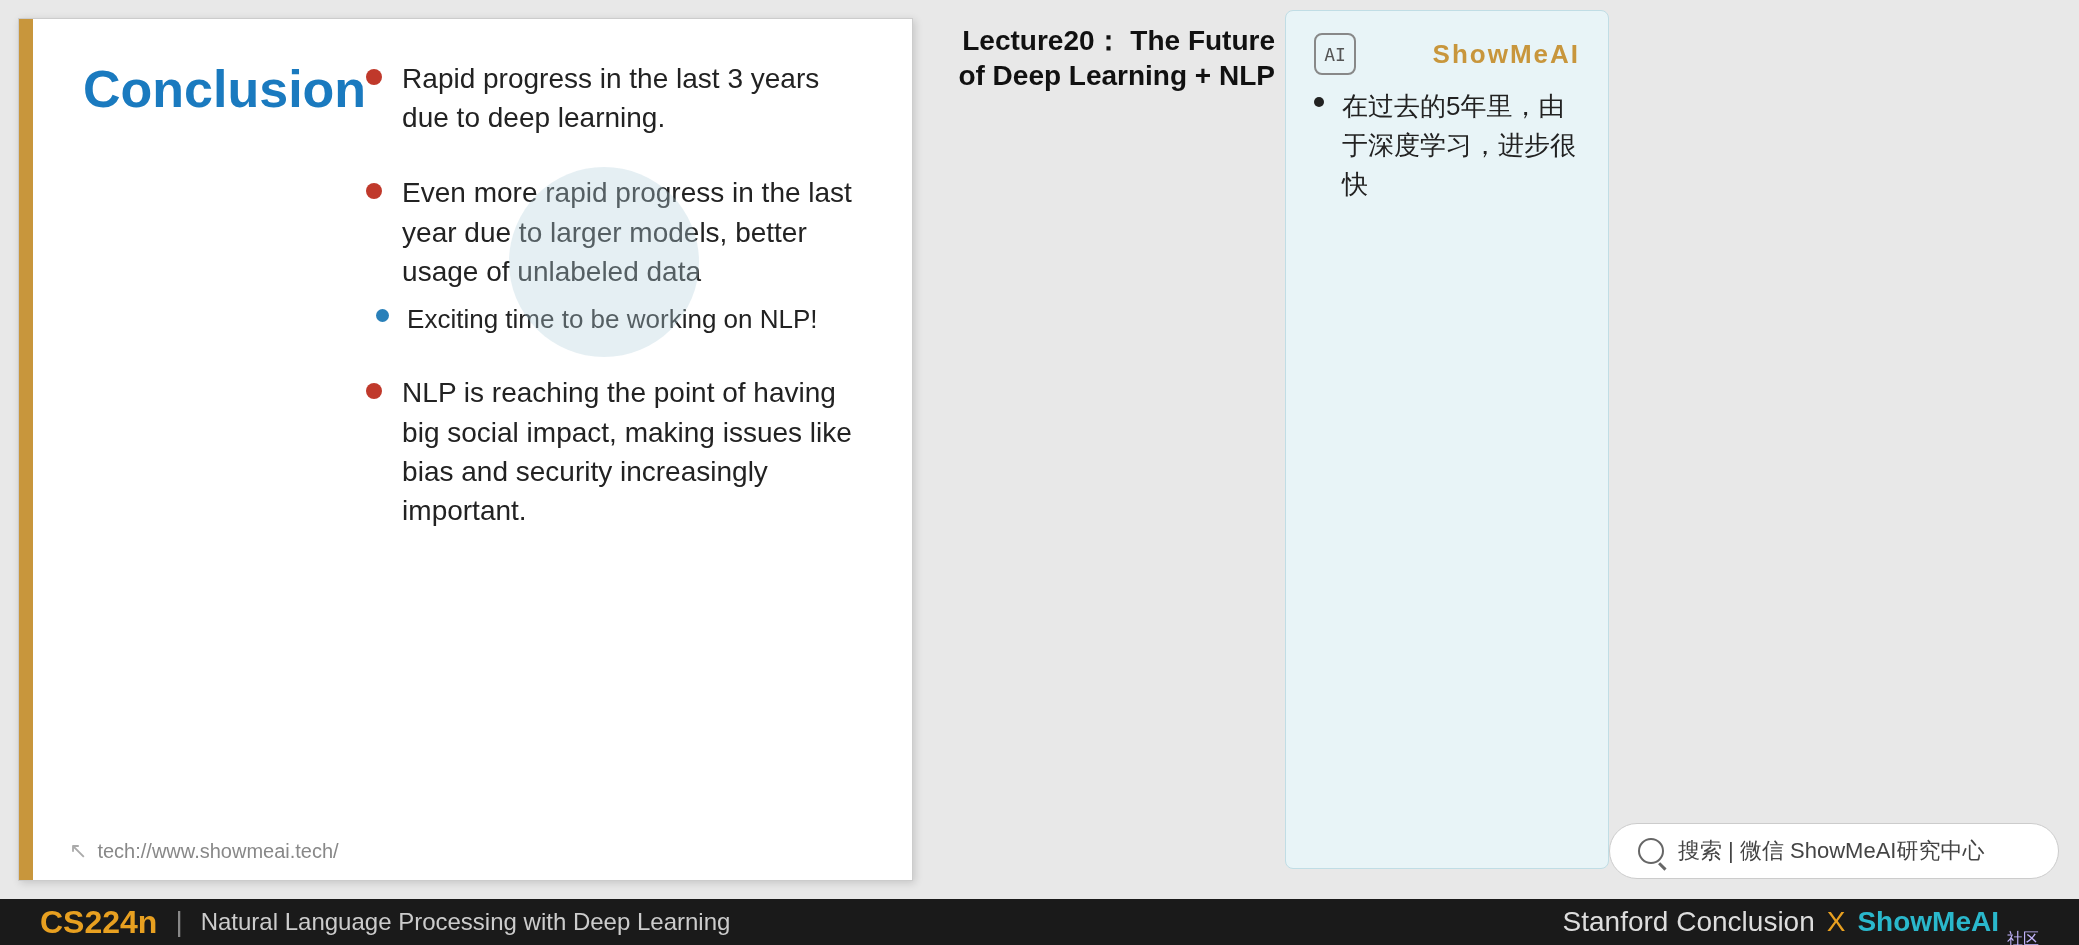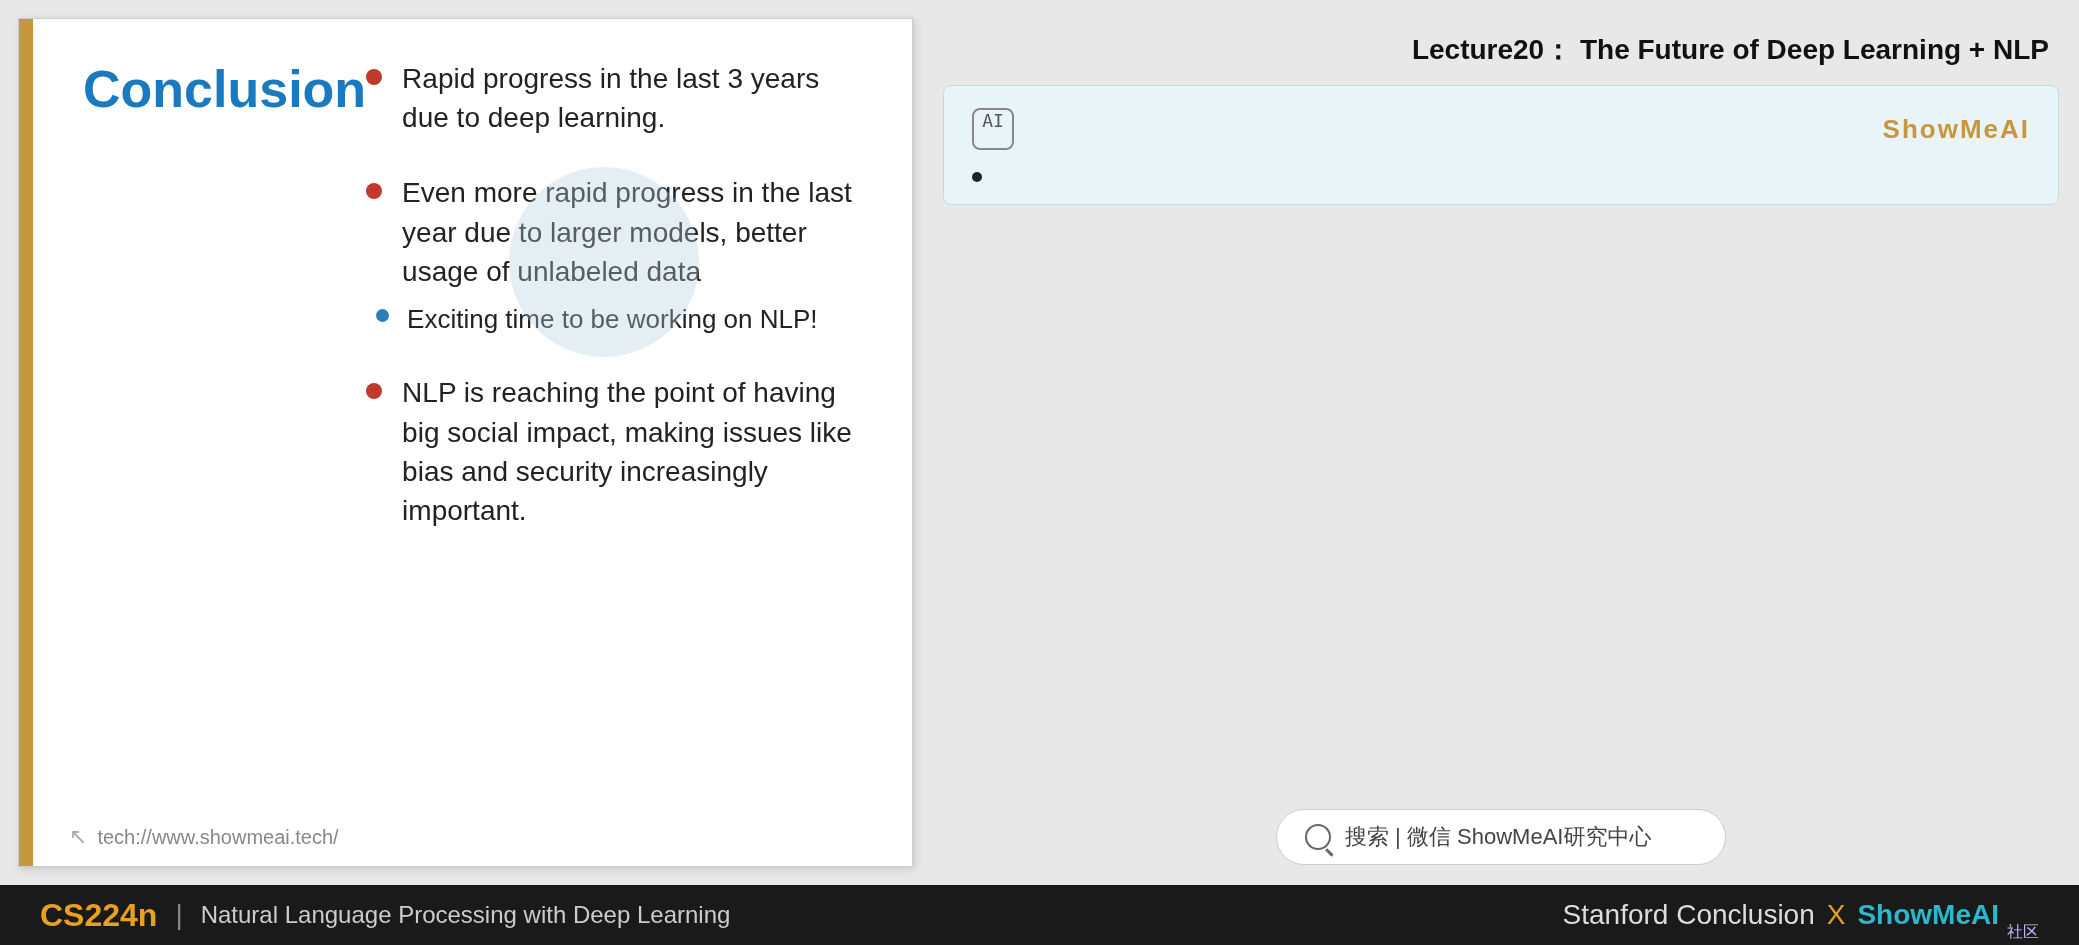--- a/index.html
+++ b/index.html
@@ -129,22 +129,22 @@
     .cursor-icon {
       margin-right: 10px;
       font-size: 22px;
       color: #aaa;
     }
 
     
     .right-panel {
       flex: 1;
       display: flex;
-      flex-direction: column;
-      padding: 19px 20px 10px 10px;
+      flex-direction: row;
+      padding: 10px 20px 10px 10px;
     }
 
     .lecture-title {
       font-size: 28px;
       font-weight: bold;
       color: #111;
       text-align: right;
       padding: 12px 10px 16px 0;
     }
 
@@ -208,20 +208,21 @@
       justify-content: space-between;
       margin-bottom: 12px;
     }
 
     .ai-badge {
       width: 42px;
       height: 42px;
       border: 2px solid #888;
       border-radius: 8px;
       display: flex;
+      align-items: center;
       justify-content: center;
       font-size: 18px;
       color: #555;
       font-family: monospace;
     }
 
     .showmeai-brand {
       font-size: 26px;
       color: #c8963c;
       font-weight: bold;
@@ -288,21 +289,21 @@
     }
 
     .search-text {
       font-size: 22px;
       color: #444;
     }
 
     
     .bottom-bar {
       background: #1a1a1a;
-      height: 60px;
+      height: 46px;
       display: flex;
       align-items: center;
       padding: 0 40px;
       flex-shrink: 0;
     }
 
     .bottom-left {
       display: flex;
       align-items: center;
       gap: 0;
@@ -410,20 +411,21 @@
     <div class="translation-card">
       <div class="translation-card-header">
         <div class="ai-badge">
           <span>AI</span>
         </div>
         <div class="showmeai-brand">ShowMeAI</div>
       </div>
 
       <div class="translation-bullet">
         <div class="translation-bullet-dot"></div>
+        <div>在过去的5年里，由于深度学习，进步很快</div>
       </div>
     </div>
 
     <div class="search-bar">
       <div class="search-input-box">
         <div class="search-icon-circle"></div>
         <span class="search-text">搜索 | 微信 ShowMeAI研究中心</span>
       </div>
     </div>
 

